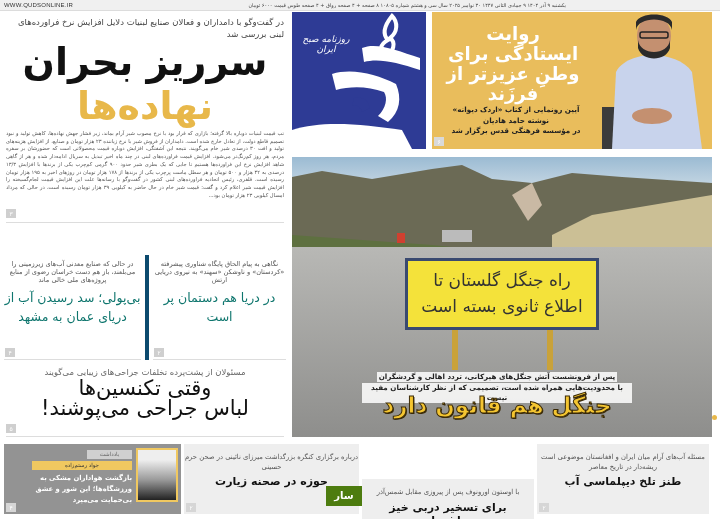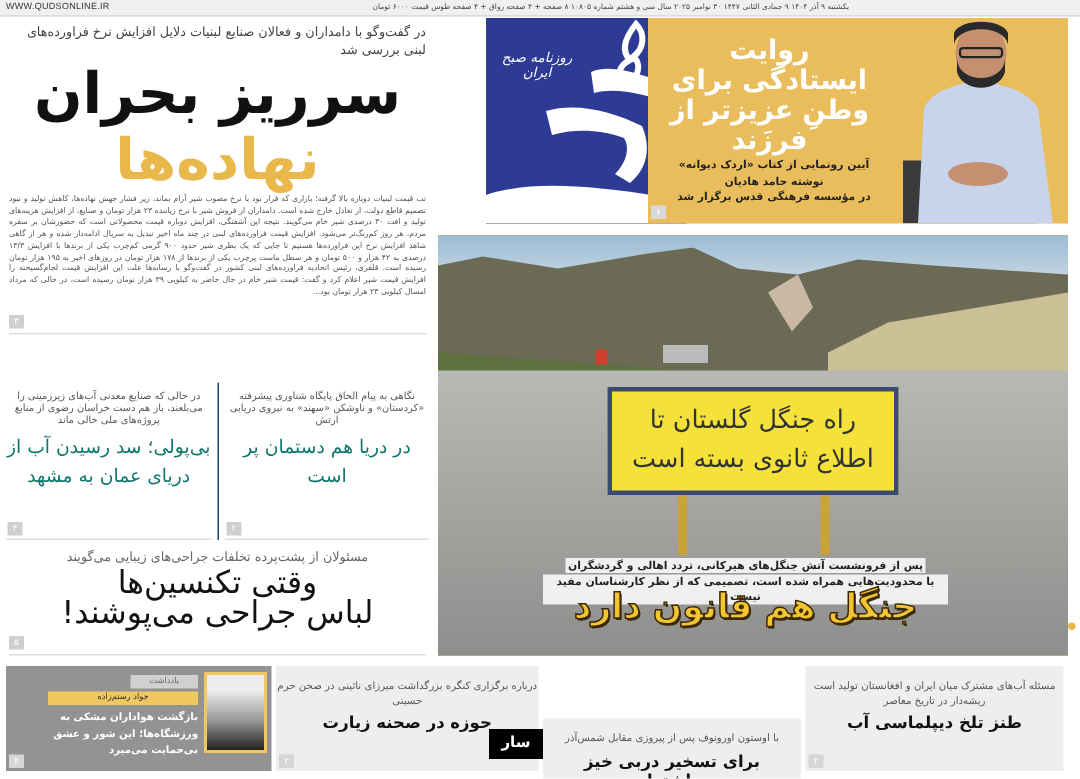--- a/index.html
+++ b/index.html
@@ -16,35 +16,35 @@
   .headline { direction: rtl; text-align: center; font-weight: bold; font-size: 38px; line-height: 44px; color: #111; padding: 0 21px; }
   .headline .gold { color: #e8b84a; }
   .body-text { direction: rtl; text-align: justify; font-size: 5.2px; line-height: 7.7px; color: #555; padding: 2px 6px 0 6px; }
   .page-tag { display: inline-block; width: 10px; height: 9px; background: #cfcfcf; color: #fff; font-size: 6px; text-align: center; line-height: 9px; }
   .tag-wrap { padding: 2px 6px; }
   .sep { height: 1px; background: #ddd; margin: 0 6px; }
 
   
   .twin { position: absolute; left: 0; top: 255px; width: 290px; height: 105px; display: flex; }
   .twin .box { width: 145px; height: 105px; padding: 5px 4px 0 4px; direction: rtl; text-align: center; position: relative; }
-  .twin .box.right { border-left: 1px solid #0c4a6e; }
+  .twin .box.right { border-left: 4px solid #0c4a6e; }
   .twin .sub { font-size: 6.6px; line-height: 8px; color: #555; }
   .twin .ttl { font-size: 12.5px; font-weight: normal; color: #0f766e; line-height: 19px; margin-top: 4px; }
   .twin .box .page-tag { position: absolute; left: 5px; bottom: 3px; }
   .twin .underline { position: absolute; left: 4px; right: 4px; bottom: 0; height: 1px; background: #ddd; }
 
   
   .surgery { position: absolute; left: 0; top: 363px; width: 290px; height: 75px; direction: rtl; text-align: center; }
   .surgery .sub { font-size: 8.5px; color: #666; line-height: 12px; margin-top: 3px; }
   .surgery .ttl { font-size: 21px; font-weight: normal; color: #111; line-height: 20px; }
   .surgery .page-tag { position: absolute; left: 6px; bottom: 5px; }
   .surgery .underline { position: absolute; left: 6px; right: 6px; bottom: 1px; height: 1px; background: #ddd; }
 
   
-  .logo { position: absolute; left: 292px; top: 12px; width: 134px; height: 137px; background: #2e3b95; overflow: hidden; margin-left: 32px; }
+  .logo { position: absolute; left: 292px; top: 12px; width: 134px; height: 137px; background: #2e3b95; overflow: hidden; }
   .logo svg { position: absolute; left: 0; top: 0; }
   .logo .tagline { position: absolute; left: 10px; top: 22px; width: 48px; color: #fff; font-size: 9px; line-height: 10px; direction: rtl; text-align: center; font-style: italic; }
 
   
   .promo { position: absolute; left: 432px; top: 12px; width: 280px; height: 137px; background: #e9bd5c; overflow: hidden; }
   .promo .title { position: absolute; left: 10px; top: 12px; width: 142px; direction: rtl; text-align: center; color: #fff; font-weight: bold; font-size: 18px; line-height: 20px; }
   .promo .desc { position: absolute; left: 4px; top: 93px; width: 160px; direction: rtl; text-align: center; color: #222; font-weight: bold; font-size: 7.2px; line-height: 10.5px; }
   .promo .person { position: absolute; right: 0; top: 0; width: 120px; height: 137px; }
   .promo .page-tag { position: absolute; left: 2px; bottom: 3px; background: #d9d9d9; }
 
@@ -66,21 +66,21 @@
   .bcard .sub { font-size: 6.8px; line-height: 9.5px; color: #555; margin-top: 9px; }
   .bcard .ttl { font-size: 11px; font-weight: bold; color: #111; margin-top: 3px; }
   .bcard .page-tag { position: absolute; left: 2px; bottom: 2px; background: #d6d6d6; }
   .note { width: 177px; background: #939393; }
   .note .photo { position: absolute; right: 3px; top: 4px; width: 42px; height: 54px; background: #f0c860; padding: 2px; }
   .note .photo .img { width: 100%; height: 100%; background: linear-gradient(#eee 20%, #999 60%, #222); }
   .note .label { position: absolute; right: 49px; top: 6px; width: 45px; height: 9px; background: #d0d0d0; font-size: 5.5px; line-height: 9px; color: #666; }
   .note .author { position: absolute; right: 49px; top: 17px; width: 100px; height: 9px; background: #f0c860; font-size: 5.5px; line-height: 9px; color: #333; }
   .note .txt { position: absolute; right: 49px; top: 29px; width: 120px; font-size: 6.8px; line-height: 11px; color: #fff; font-weight: bold; text-align: right; }
   .hawzeh { width: 175px; }
-  .ad-badge { position: absolute; left: 142px; bottom: 8px; width: 36px; height: 20px; background: #000000; color: #fff; font-size: 10px; font-weight: bold; line-height: 20px; text-align: center; }
+  .ad-badge { position: absolute; left: 142px; bottom: 8px; width: 36px; height: 20px; background: #4d7c0f; color: #fff; font-size: 10px; font-weight: bold; line-height: 20px; text-align: center; }
   .uzbek { width: 172px; margin-top: 35px; }
   .water { width: 172px; }
 </style>
 </head>
 <body>
 
 <div class="topbar">
   <span class="site-url">WWW.QUDSONLINE.IR</span>
   <span class="dateline">یکشنبه ۹ آذر ۱۴۰۴  ۹ جمادی الثانی ۱۴۴۷  ۳۰ نوامبر ۲۰۲۵  سال سی و هشتم  شماره ۱۰۸۰۵  ۸ صفحه + ۴ صفحه رواق + ۴ صفحه طوس  قیمت ۶۰۰۰ تومان</span>
 </div>
@@ -192,17 +192,17 @@
     <div class="sub">درباره برگزاری کنگره بزرگداشت میرزای نائینی در صحن حرم حسینی</div>
     <div class="ttl">حوزه در صحنه زیارت</div>
     <span class="page-tag">۲</span>
     <div class="ad-badge">سار</div>
   </div>
   <div class="bcard uzbek">
     <div class="sub">با اوستون اورونوف پس از پیروزی مقابل شمس‌آذر</div>
     <div class="ttl">برای تسخیر دربی خیز برداشته‌ایم</div>
   </div>
   <div class="bcard water">
-    <div class="sub">مسئله آب‌های مشترک میان ایران و افغانستان تولید است ریشه‌دار در تاریخ معاصر</div>
+    <div class="sub">مسئله آب‌های آرام میان ایران و افغانستان موضوعی است ریشه‌دار در تاریخ معاصر</div>
     <div class="ttl">طنز تلخ دیپلماسی آب</div>
     <span class="page-tag">۲</span>
   </div>
 </div>
 
 </body></html>

